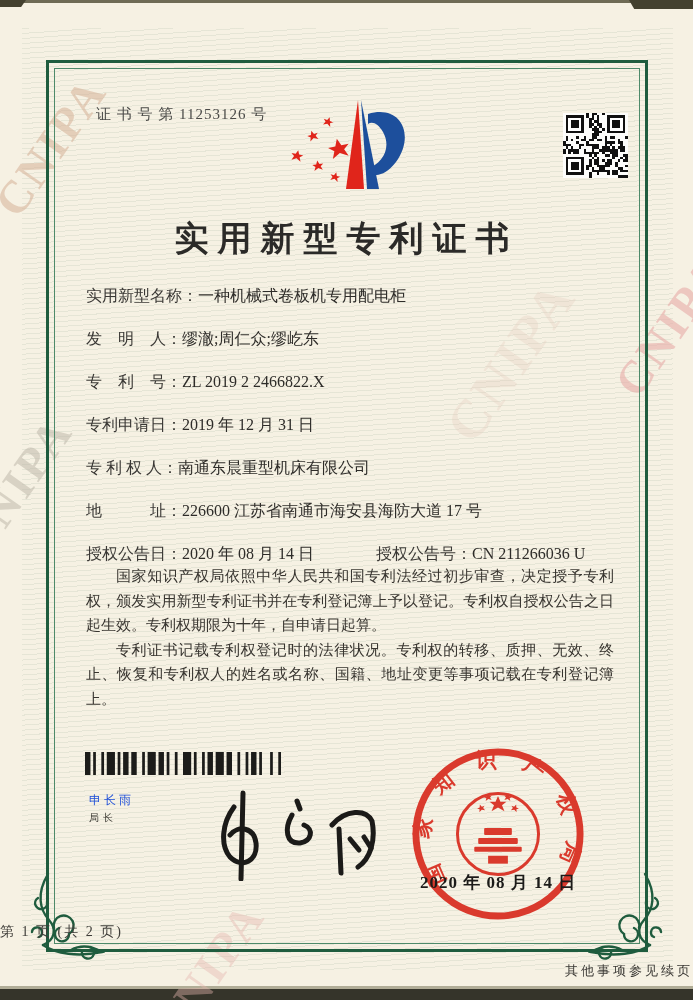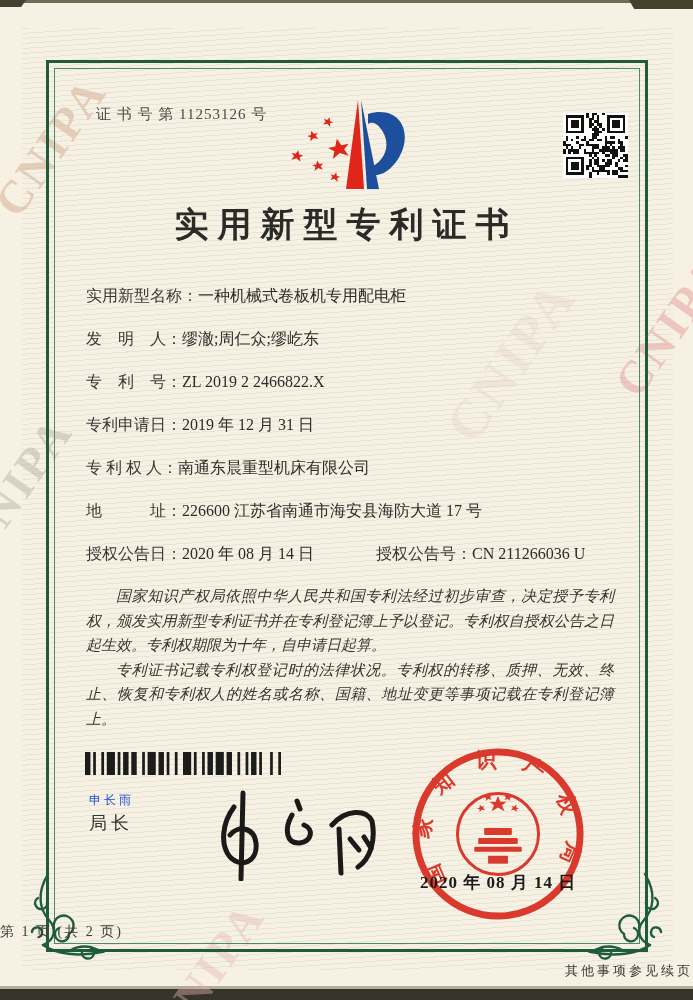--- a/index.html
+++ b/index.html
@@ -36,36 +36,36 @@
     border:1px solid #4e8a6a; }
   .ornament { position:absolute; width:92px; height:92px; }
   .orn-bl { left:24px; top:868px; }
   .orn-br { left:577px; top:868px; transform:scaleX(-1); }
 
   .cert-no { position:absolute; left:88px; top:105px; font-size:15px; color:#4a4a48;
     letter-spacing:1px;margin-left:8px; }
   .logo { position:absolute; left:282px; top:96px; width:132px; height:97px; }
   .qr { position:absolute; left:563px; top:112px; width:65px; height:66px; }
 
-  .title { position:absolute; left:0; top:202px; width:100%; text-align:center;
+  .title { position:absolute; left:0; top:216px; width:100%; text-align:center;
     font-size:34px; font-weight:bold; color:#2b2a28; letter-spacing:9px; }
 
   .fields { position:absolute; left:86px; top:288px; right:76px; font-size:16px; color:#33312e; }
   .frow { margin-bottom:27px; line-height:16px; white-space:nowrap; }
   .flabel { color:#3a3835; }
   .fvalue { color:#2e2c29; }
   .grant-extra { margin-left:62px; }
 
-  .paragraphs { position:absolute; left:86px; top:584px; width:528px;
-    font-size:15px; line-height:24.5px; color:#37342f; text-align:justify;font-style:italic; }
+  .paragraphs { position:absolute; left:86px; top:564px; width:528px;
+    font-size:15px; line-height:24.5px; color:#37342f; text-align:justify; }
   .paragraphs p { text-indent:2em; }
 
   .barcode { position:absolute; left:85px; top:752px; width:196px; height:23px; }
 
-  .director-title { position:absolute; left:89px; top:811px; font-size:18px;
+  .director-title { position:absolute; left:89px; top:811px; font-size:10px;
     letter-spacing:4px; color:#37352f; }
   .director-name { position:absolute; left:89px; top:792px; font-size:12px;
     letter-spacing:3px; color:#1d4ed8; }
   .signature { position:absolute; left:196px; top:789px; width:180px; height:92px; }
 
   .seal { position:absolute; left:409px; top:745px; width:178px; height:178px;
     z-index:4; opacity:0.94; }
   .seal-date { position:absolute; left:413px; top:871px; width:170px; text-align:center;
     font-size:17px; font-weight:bold; color:#1c1b19; letter-spacing:1px; z-index:5; }
 

